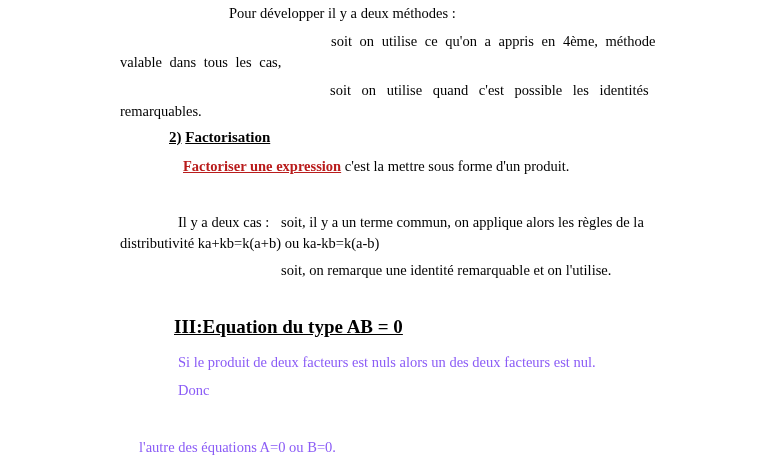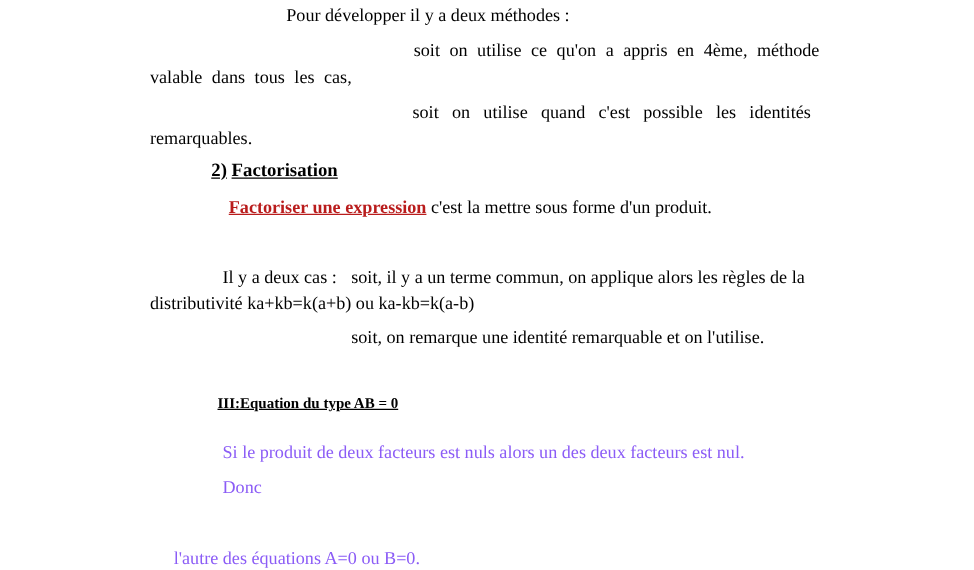--- a/index.html
+++ b/index.html
@@ -38,21 +38,21 @@
   .ul {
     text-decoration: underline;
   }
   .sp-wide {
     word-spacing: 4px;
   }
   .sp-xwide {
     word-spacing: 7px;
   }
   .heading3 {
-    font-size: 12px;
+    font-size: 19px;
     font-weight: bold;
     text-decoration: underline;
     color: #000000;
   }
   .sub-head {
     font-size: 15px;
     font-weight: bold;
   }
 </style>
 </head>

